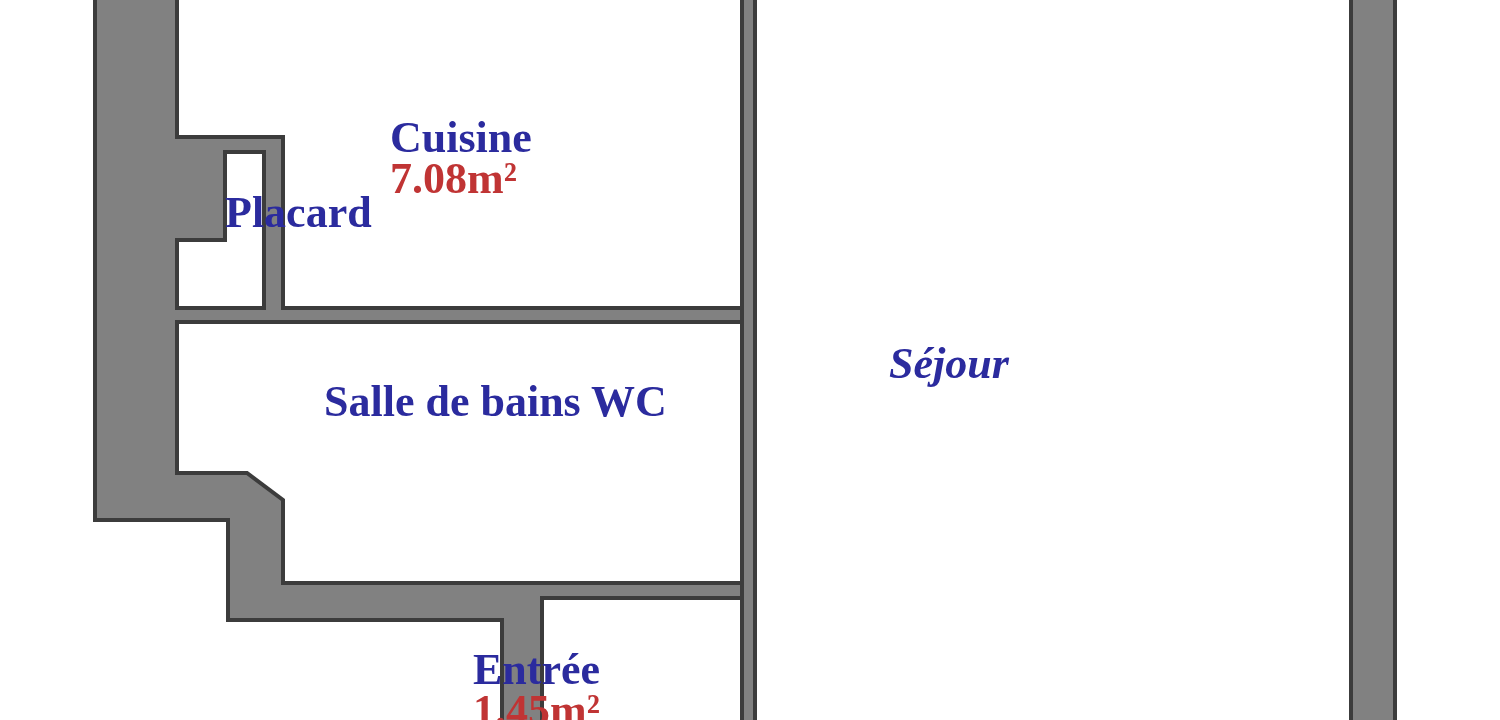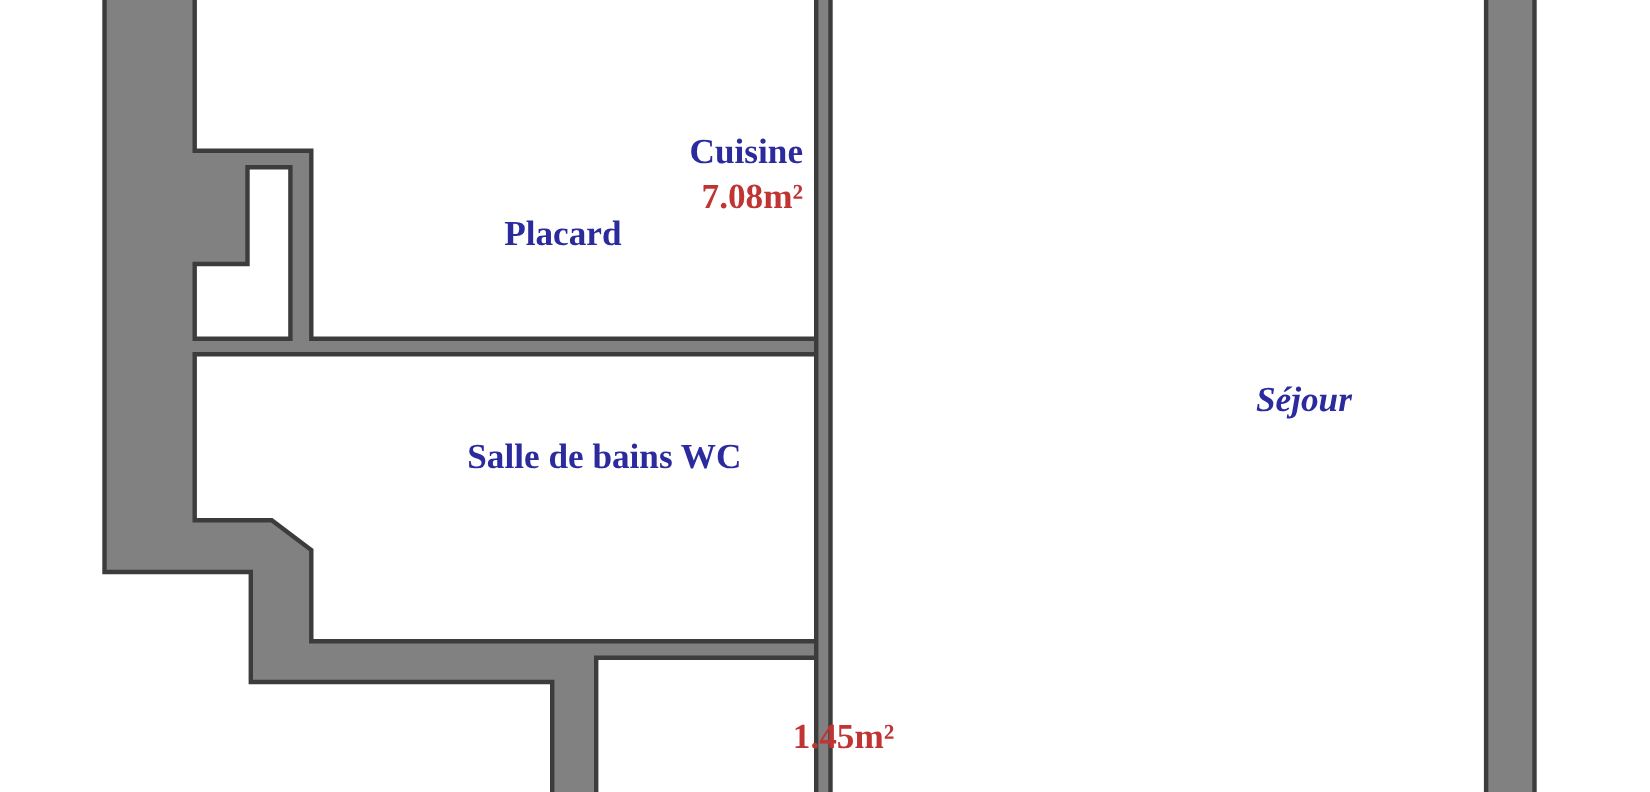--- a/index.html
+++ b/index.html
@@ -20,31 +20,31 @@
   .plan svg{position:absolute;left:0;top:0;}
   .wall{
     fill:var(--wall-fill);
     stroke:var(--wall-outline);
     stroke-width:4;
     stroke-linejoin:miter;
   }
   .room-label{
     position:absolute;
     width:340px;
-    text-align:right;
-    font-size:32px;
+    text-align:left;
+    font-size:44px;
     font-weight:bold;
     line-height:41px;
     white-space:nowrap;
   }
   .room-label .room-name{color:var(--room-name);}
   .room-label .room-area{color:var(--room-area);}
   .label-cuisine{left:390px;top:117px;}
   .label-placard{left:225px;top:192px;}
-  .label-salle{left:334px;top:381px;margin-top:13px;}
+  .label-salle{left:324px;top:381px;}
   .label-sejour{left:889px;top:343px;font-style:italic;}
   .label-entree{left:473px;top:649px;}
 </style>
 </head>
 <body>
 
 <div class="plan">
 
   <svg width="1500" height="720" viewBox="0 0 1500 720">
 
@@ -69,16 +69,17 @@
 
   <div class="room-label label-salle">
     <div class="room-name">Salle de bains WC</div>
   </div>
 
   <div class="room-label label-sejour">
     <div class="room-name">Séjour</div>
   </div>
 
   <div class="room-label label-entree">
+    <div class="room-name">Entrée</div>
     <div class="room-area">1.45m²</div>
   </div>
 
 </div>
 
 </body></html>

